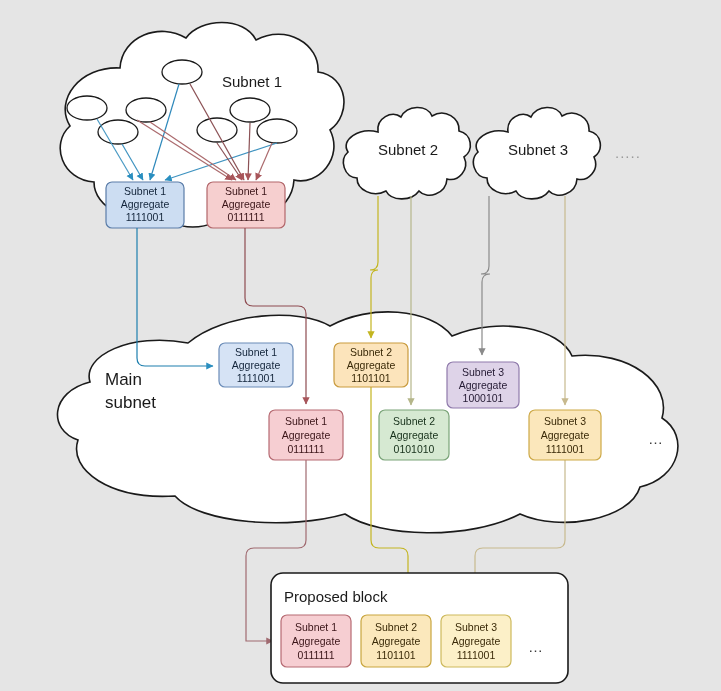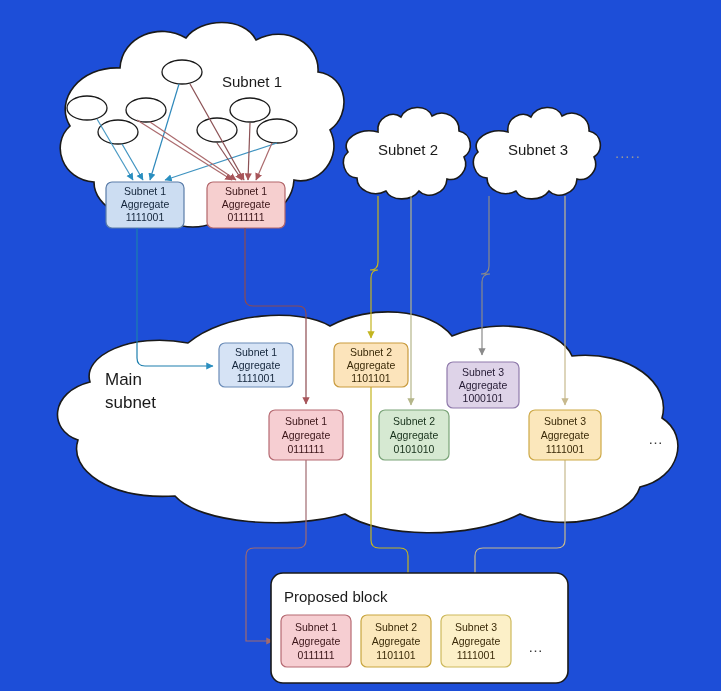--- a/index.html
+++ b/index.html
@@ -7,21 +7,21 @@
     padding: 0;
     background: #ffffff;
   }
   body {
     font-family: "Liberation Sans", sans-serif;
   }
   #stage {
     position: relative;
     width: 721px;
     height: 691px;
-    background: #1d4ed8;
+    background: #e5e5e5;
     overflow: hidden;
   }
   #stage svg {
     position: absolute;
     left: 0;
     top: 0;
   }
   .cloud-label {
     font-size: 15px;
     fill: #1a1a1a;

